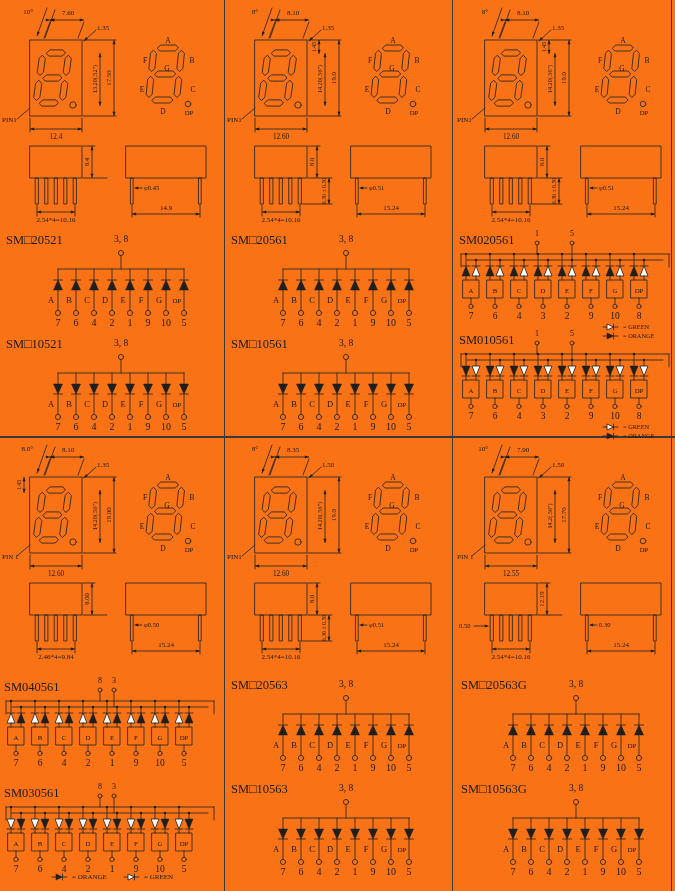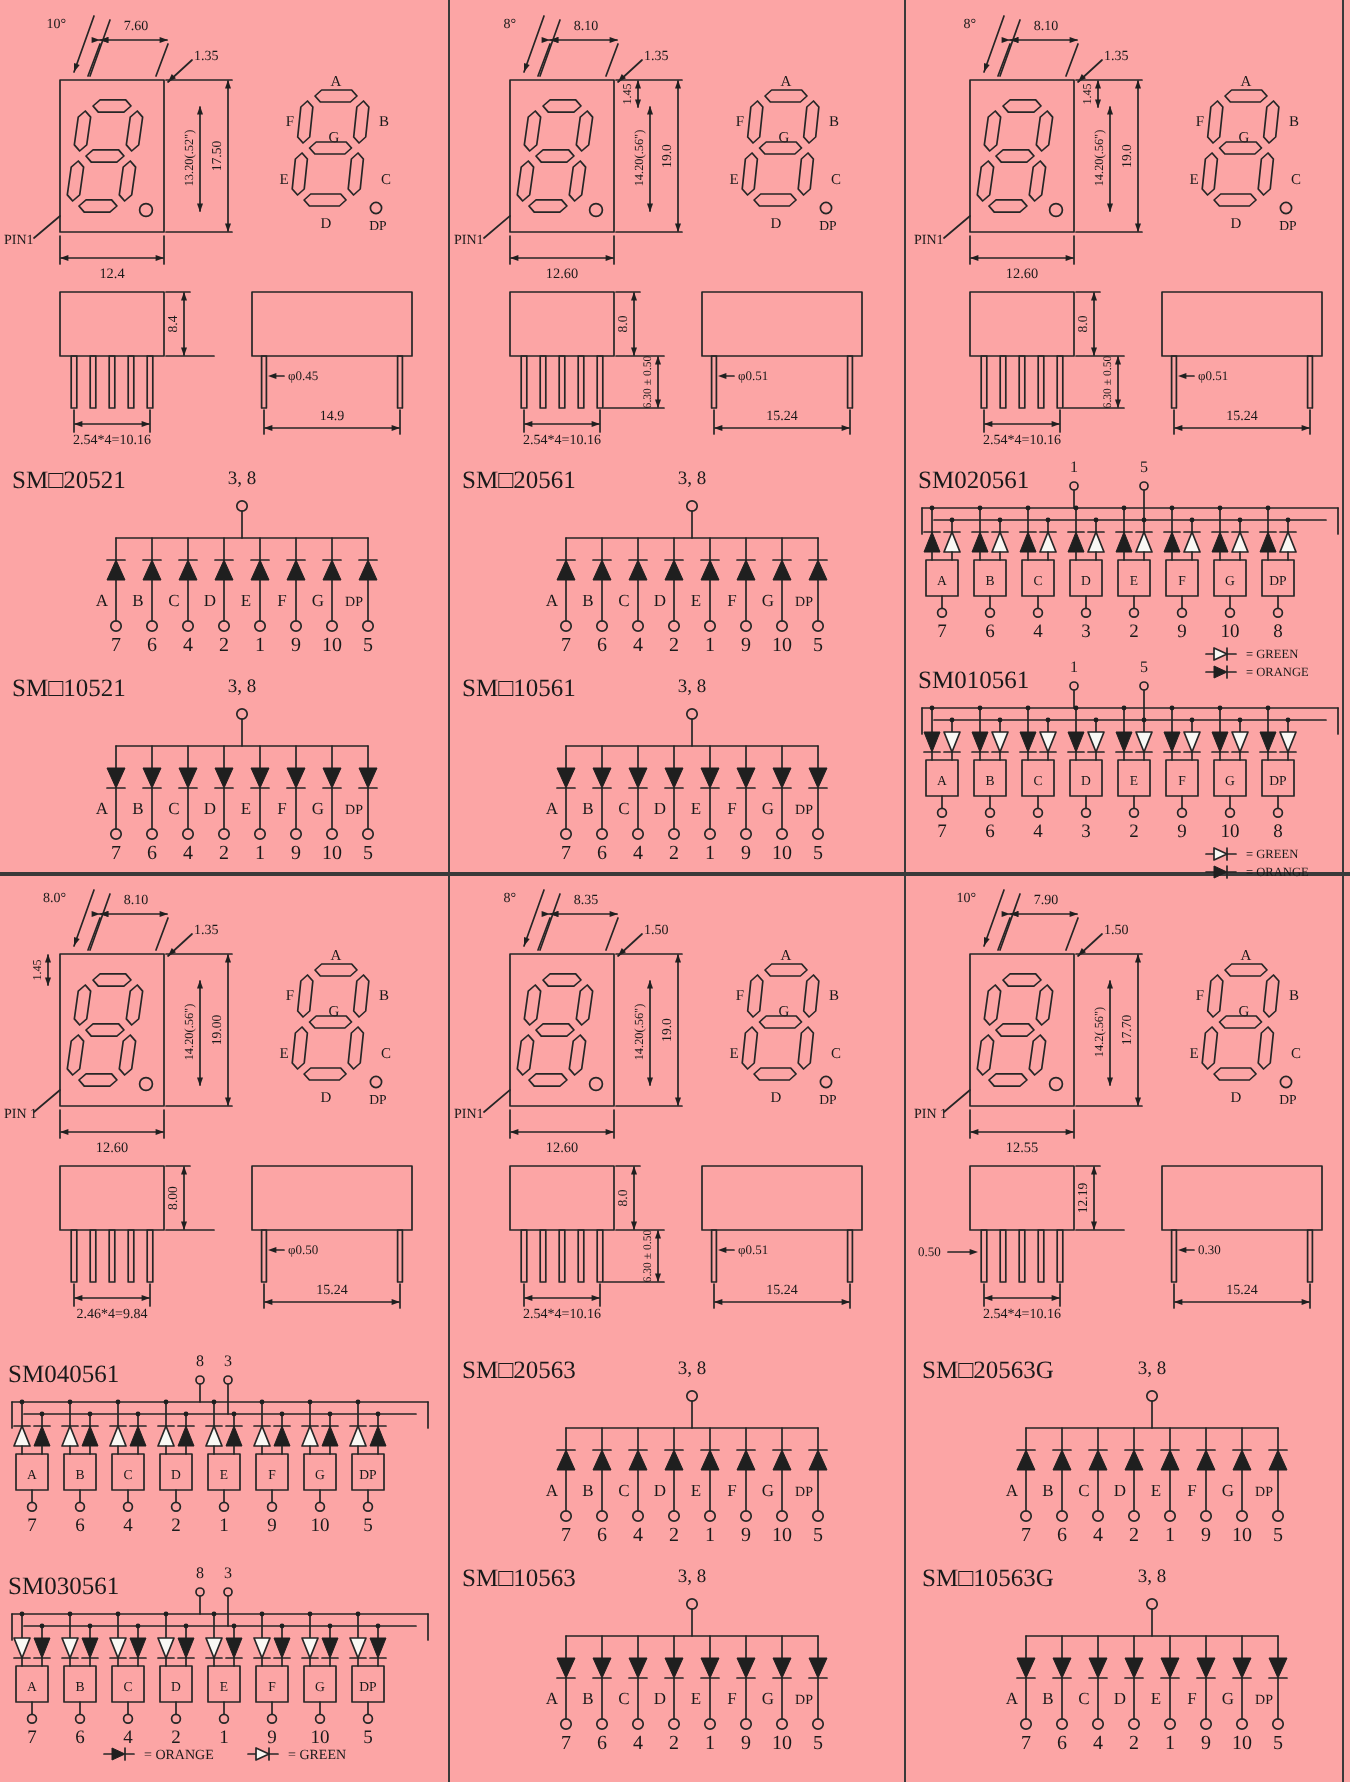--- a/index.html
+++ b/index.html
@@ -1,16 +1,16 @@
 <!DOCTYPE html>
 <html><head>
 <meta charset="utf-8">
 <style>
   html,body{margin:0;padding:0;background:#e8e8e4;}
-  #page{position:relative;width:675px;height:891px;background:#fca5a5;overflow:hidden;
+  #page{position:relative;width:675px;height:891px;background:#f97316;overflow:hidden;
         font-family:"Liberation Serif","DejaVu Serif",serif;}
   svg{position:absolute;overflow:visible;}
   svg text{font-family:"Liberation Serif","DejaVu Serif",serif;fill:#1a1a1a;stroke:none;}
   .s{stroke:#262626;fill:none;stroke-width:.85;stroke-linejoin:round;stroke-linecap:round;}
   .f{fill:#1f1f1f;stroke:none;}
   .df{fill:#1f1f1f;stroke:#1f1f1f;stroke-width:.5;stroke-linejoin:round;}
   .dh{fill:#f9f8f4;stroke:#262626;stroke-width:.85;stroke-linejoin:round;}
   .divider{position:absolute;background:#3a3a3a;}
 </style>
 </head>

